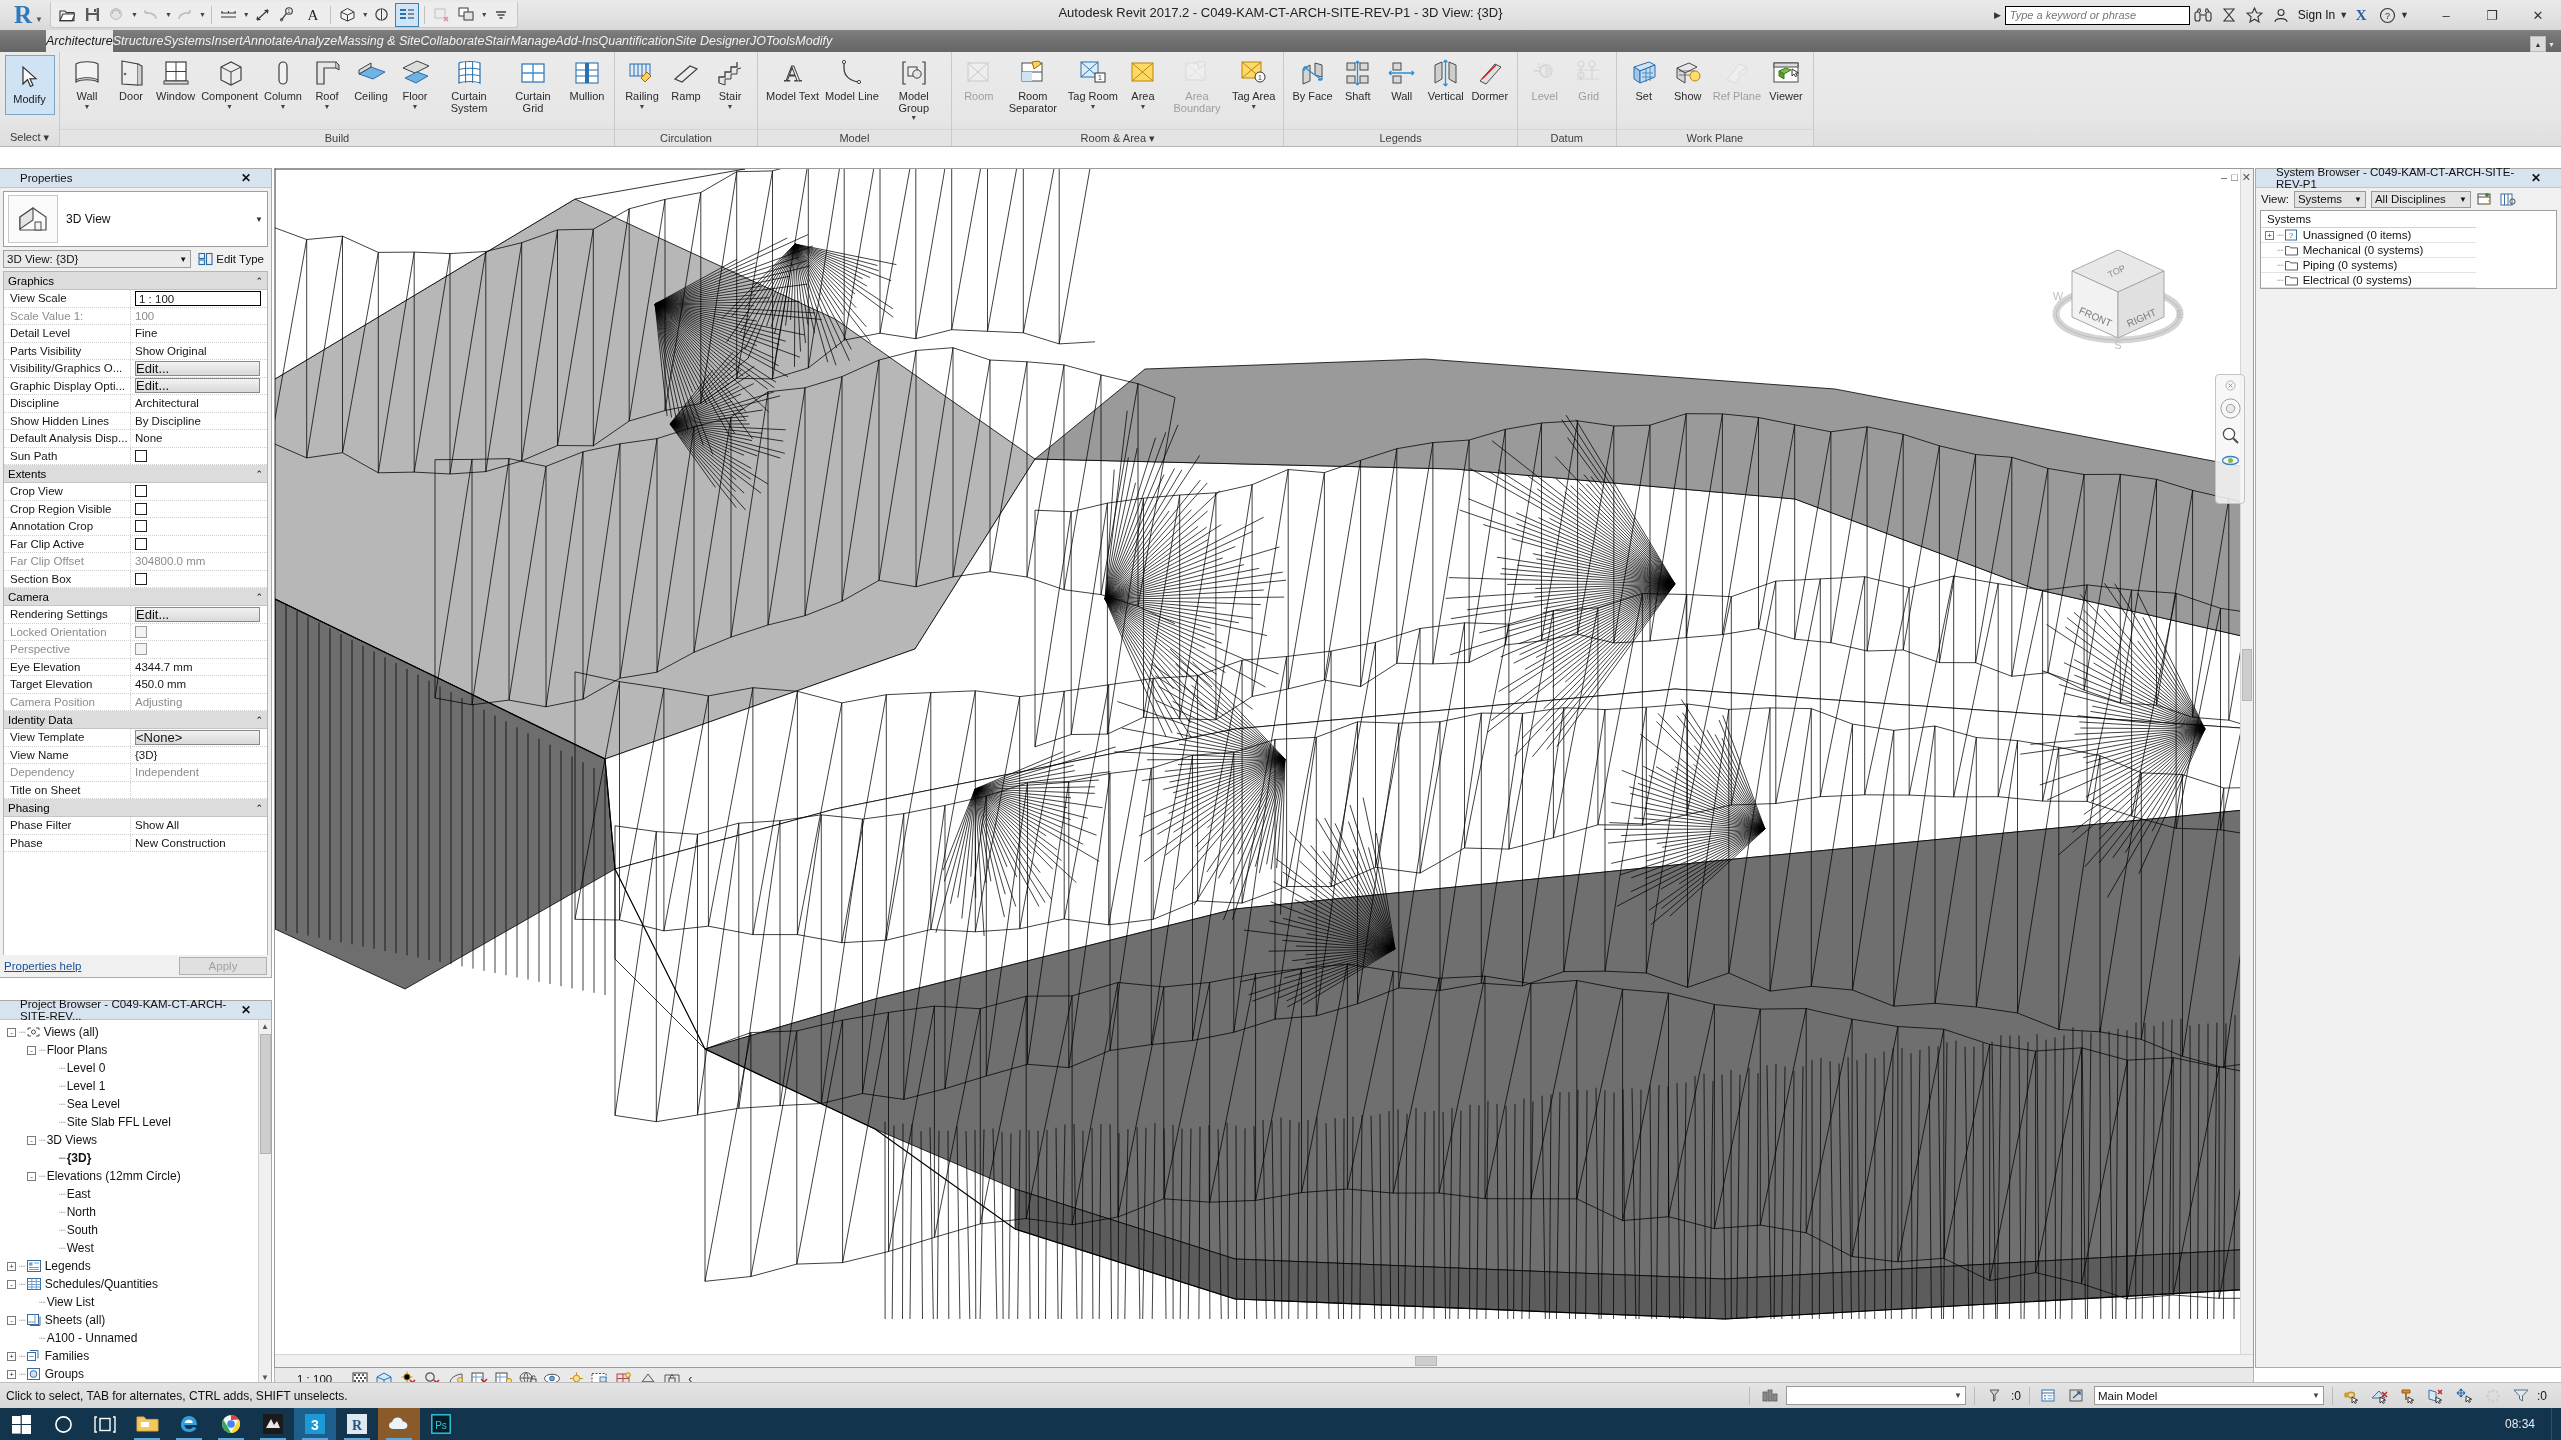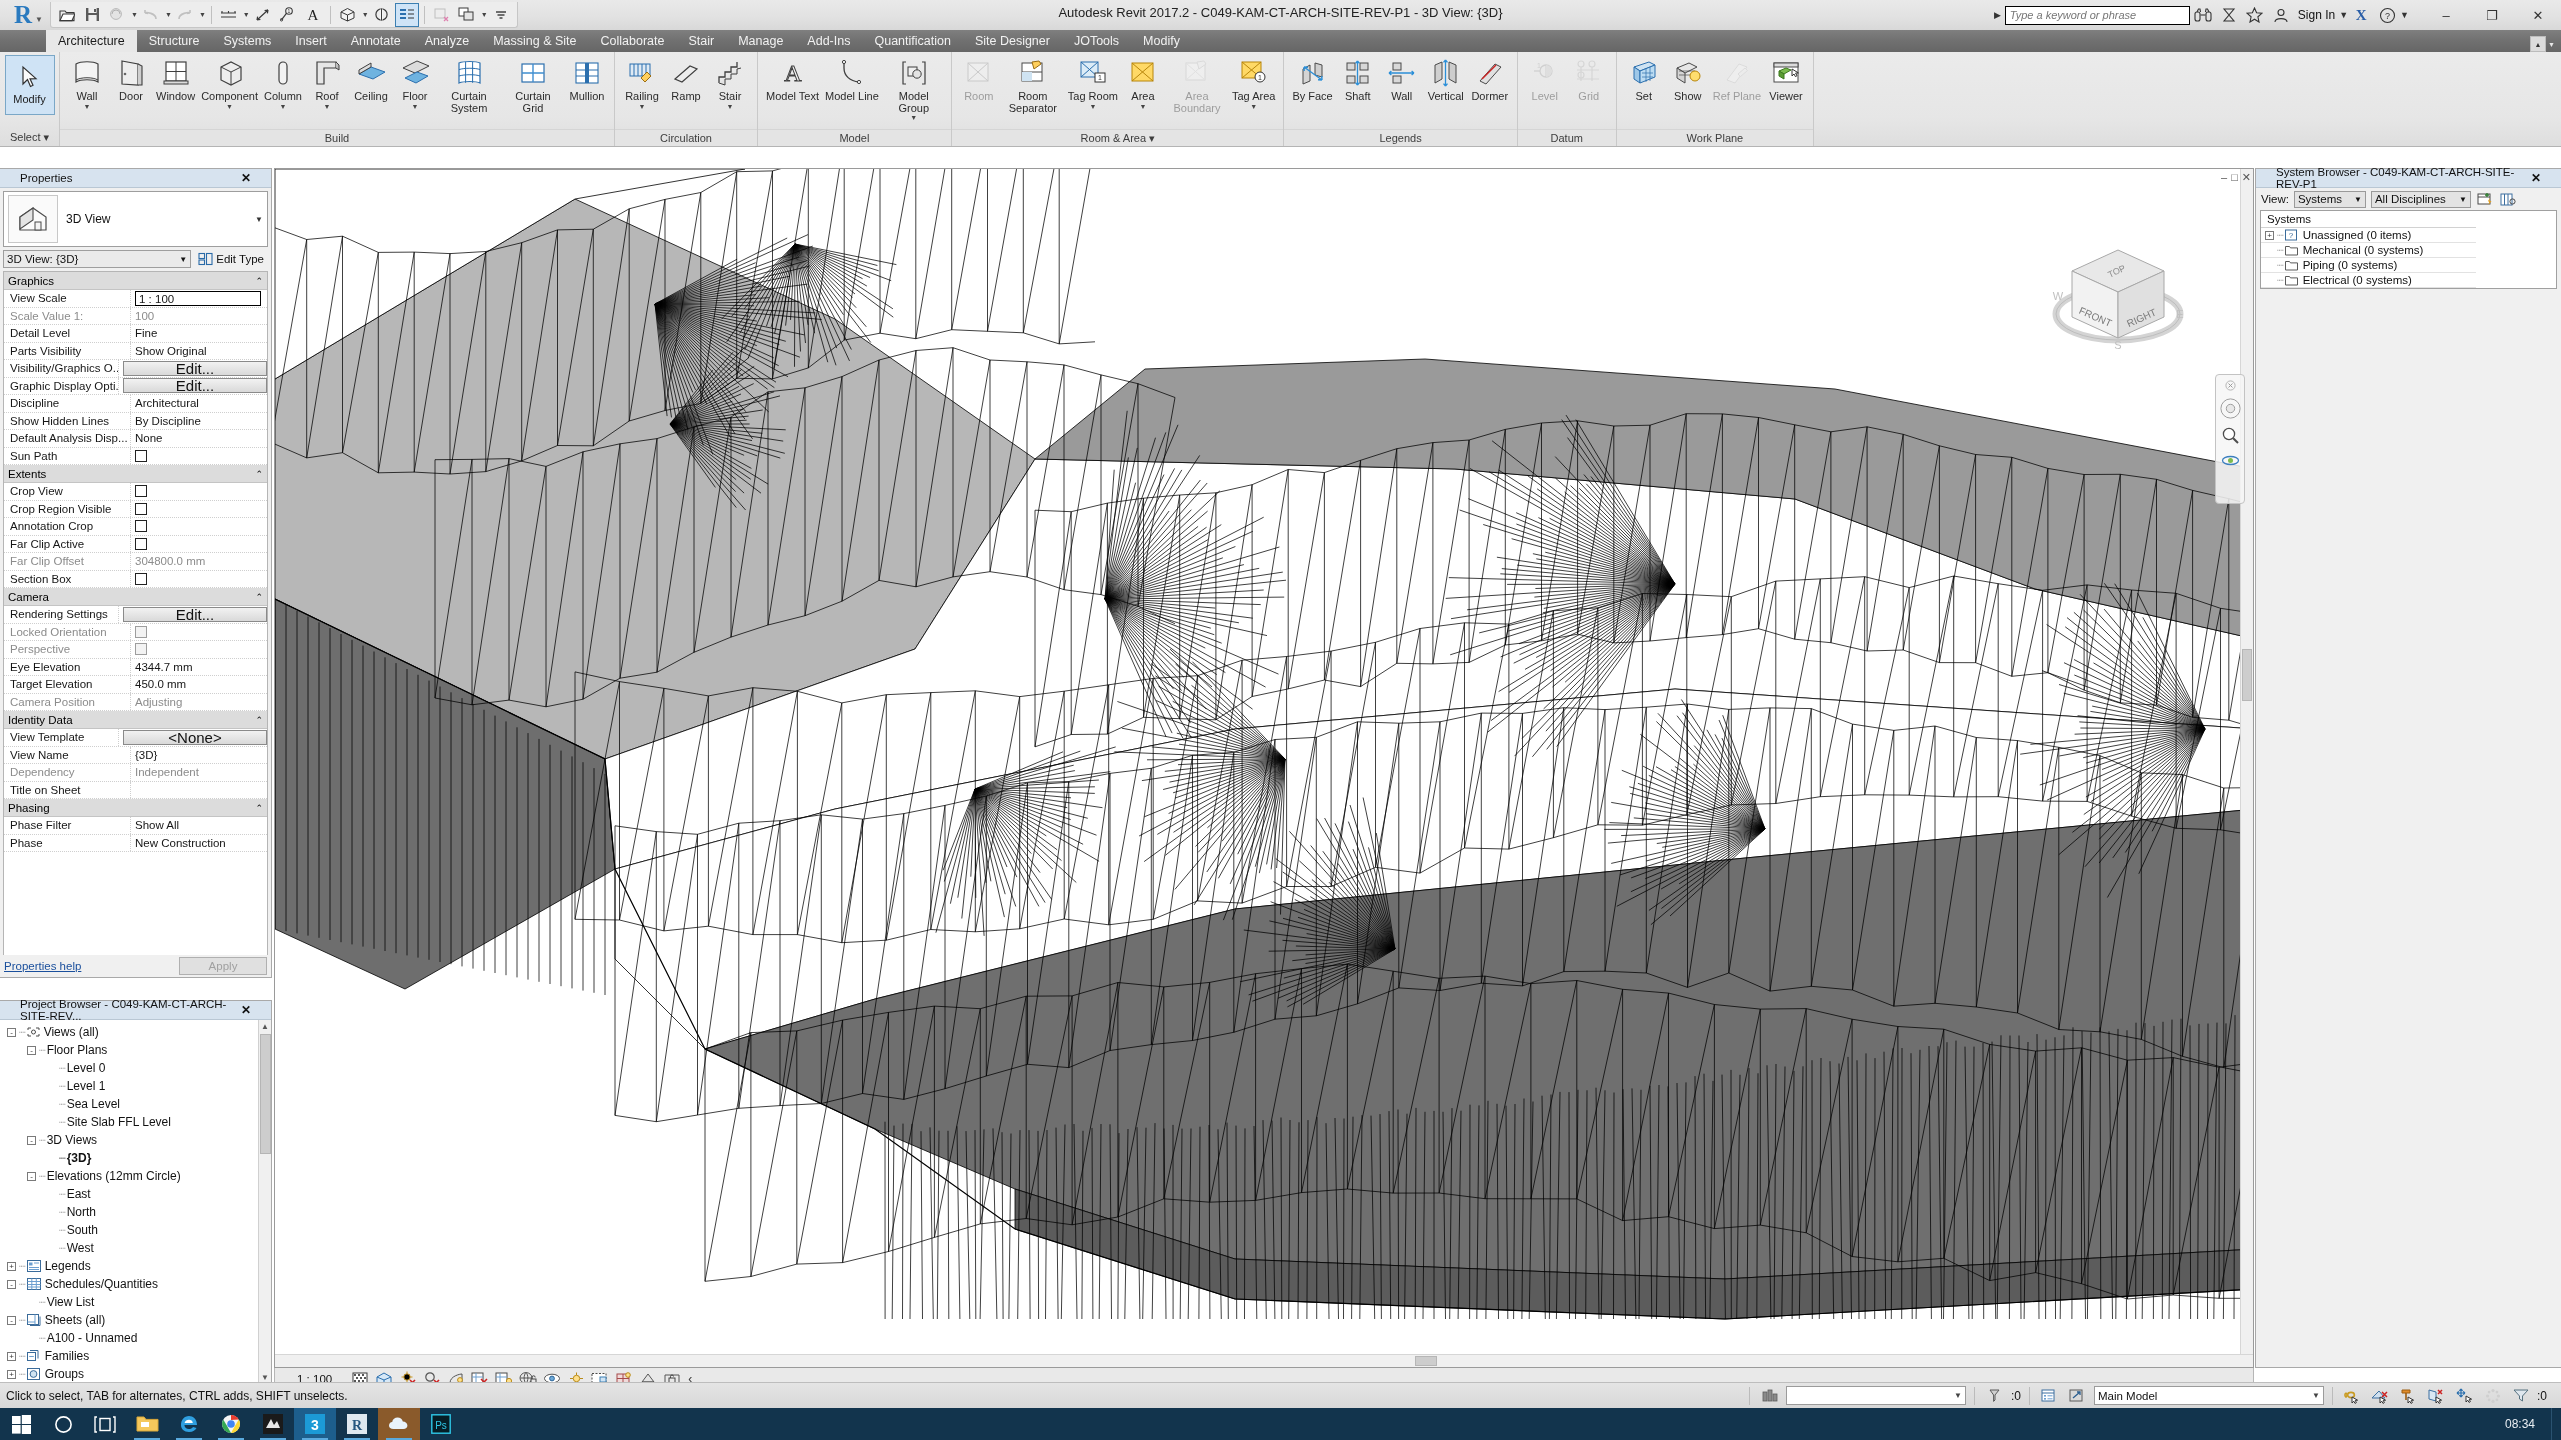--- a/index.html
+++ b/index.html
@@ -61,22 +61,22 @@
   .win-btns { display:flex; height:30px; margin-left:14px; }
   .win-btn { width:46px; height:30px; display:flex; align-items:center; justify-content:center; color:#333; font-size:13px; }
 
   
   .ribbon-tabs {
     position:absolute; top:30px; left:0; width:2561px; height:22px;
     background:linear-gradient(to bottom,#7f7f7f 0%,#707070 50%,#666666 100%);
     display:flex; align-items:flex-end; padding-left:46px;
   }
   .rtab {
-    height:22px; padding:0 12px; line-height:22px; font-size:12.5px; color:#f2f2f2;
-    cursor:default; white-space:nowrap;
+    height:22px; padding:0 0; line-height:22px; font-size:12.5px; color:#f2f2f2;
+    cursor:default; white-space:nowrap;font-style:italic;
   }
   .rtab.active { background:#e8e8e8; color:#1a1a1a; }
   .ribbon-tabs .tabs-right { margin-left:auto; display:flex; align-items:center; padding-right:6px; gap:2px; }
   .mini-btn { width:16px; height:16px; border:1px solid #bcbcbc; background:#dcdcdc; display:flex; align-items:center; justify-content:center; font-size:7px; color:#333; }
 
   
   .ribbon {
     position:absolute; top:52px; left:0; width:2561px; height:95px;
     background:linear-gradient(to bottom,#ebebeb 0%,#e6e6e6 70%,#dedede 100%);
     border-bottom:1px solid #b4b4b4;
@@ -139,21 +139,21 @@
     font-size:11.5px; color:#000; border-bottom:1px solid #c4c4c4;
   }
   .prop-group .chev { margin-left:auto; font-size:9px; }
   .prop-row { display:flex; height:17.5px; align-items:center; border-bottom:1px dotted #cfcfcf; }
   .prop-name { width:126px; padding-left:6px; font-size:11.5px; color:#161616; white-space:nowrap; overflow:hidden; }
   .prop-val { flex:1; padding-left:4px; font-size:11.5px; color:#161616; border-left:1px dotted #cfcfcf; height:100%; display:flex; align-items:center; }
   .prop-row.dim .prop-name, .prop-row.dim .prop-val { color:#8c8c8c; }
   .pv-input { border:1px solid #000; background:#fff; height:15px; width:126px; padding:0 3px; font-size:11.5px; line-height:14px; }
   .pv-btn {
     background:linear-gradient(to bottom,#f2f2f2,#d9d9d9); border:1px solid #8a8a8a;
-    height:15px; width:144px; text-align:center; font-size:15px; line-height:13px; color:#111;
+    height:15px; width:125px; text-align:left; font-size:13px; line-height:13px; color:#111;
   }
   .pv-check { width:12px; height:12px; border:1px solid #222; background:#fff; display:inline-block; }
   .pv-check.dim { border-color:#9d9d9d; background:#f3f3f3; }
   .props-foot { height:22px; display:flex; align-items:center; padding:0 4px; gap:6px; }
   .props-help { color:#1a4f9c; text-decoration:underline; font-size:11.5px; }
   .apply-btn {
     margin-left:auto; width:88px; height:18px; background:#e0e0e0; border:1px solid #b0b0b0;
     color:#a0a0a0; font-size:11.5px; text-align:center; line-height:16px;
   }
 

